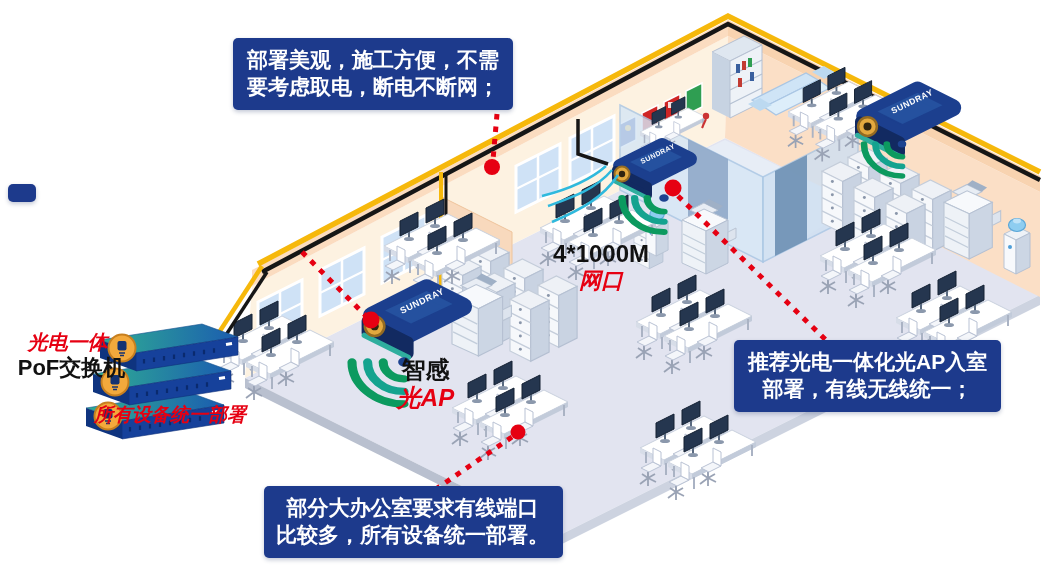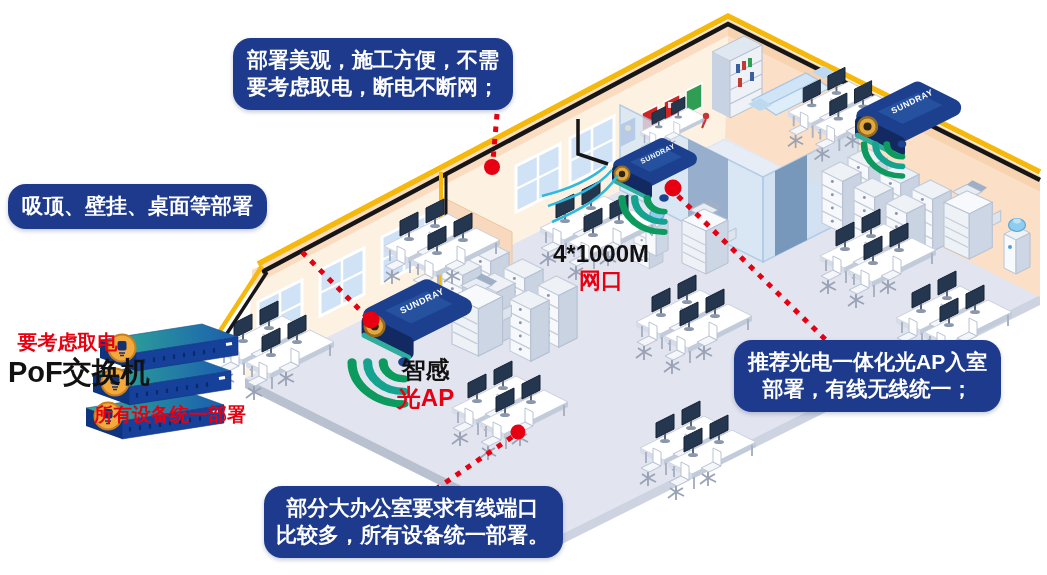--- a/index.html
+++ b/index.html
@@ -8,26 +8,26 @@
     --cable-yellow:#f6b80b;
     --device-navy:#1c3f8e;
     --wifi-green:#0c9a5f;
     --wall-peach:#fbdcc0;
     --floor:#e2e4f0;
   }
   html,body{margin:0;padding:0;background:#fff;}
   #stage{position:relative;width:1047px;height:575px;overflow:hidden;background:#fff;
          font-family:"Liberation Sans",sans-serif;}
   #scene{position:absolute;left:0;top:0;}
-  .co{position:absolute;background:var(--callout-bg);color:#fff;border-radius:18px;
+  .co{position:absolute;background:var(--callout-bg);color:#fff;border-radius:5px;
       padding:9px 14px;font-weight:bold;font-size:21px;line-height:1.28;text-align:center;
       white-space:nowrap;box-shadow:0 2px 4px rgba(20,40,90,.25);}
   .co span{display:block;}
   .lbl{position:absolute;font-weight:bold;text-align:center;line-height:1.18;white-space:nowrap;}
-  .lbl .red{color:var(--accent-red);display:block;}
+  .lbl .red{color:var(--accent-red);display:block;font-style:italic;}
   .lbl .blk{color:#111;display:block;}
   .cable-y{stroke:var(--cable-yellow);fill:none;}
   .cable-k{stroke:#161616;fill:none;}
   .dotline{stroke:var(--accent-red);stroke-width:5;stroke-dasharray:5.5 7;fill:none;}
   .rdot{fill:var(--accent-red);}
   .wallface{fill:#fdf2e1;}
   .wallpeach{fill:var(--wall-peach);}
   .floorface{fill:var(--floor);}
   .apbody{fill:var(--device-navy);stroke:var(--device-navy);}
   svg text{font-family:"Liberation Sans",sans-serif;}
@@ -292,36 +292,35 @@
     <circle class="rdot" cx="518" cy="432" r="7.5"></circle>
   </g>
 </svg>
 
 <div class="co" style="left:233px;top:38px;">
   <span>部署美观，施工方便，不需</span>
   <span>要考虑取电，断电不断网；</span>
 </div>
 
 <div class="co" style="left:8px;top:184px;">
-  <span>吸顶、壁挂、桌面等部署</span>
 </div>
 
 <div class="co" style="left:734px;top:340px;">
   <span>推荐光电一体化光AP入室</span>
   <span>部署，有线无线统一；</span>
 </div>
 
 <div class="co" style="left:264px;top:486px;padding-left:12px;">
   <span>部分大办公室要求有线端口</span>
   <span>比较多，所有设备统一部署。</span>
 </div>
 
 <div class="lbl" style="left:0px;top:331px;width:135px;">
-  <span class="red" style="font-size:20px;">要考虑取电</span>
-  <span class="blk" style="font-size:29px;padding-left:8px;">PoF交换机</span>
+  <span class="red" style="font-size:20px;">光电一体</span>
+  <span class="blk" style="font-size:22px;padding-left:8px;">PoF交换机</span>
 </div>
 
 <div class="lbl" style="left:80px;top:404px;width:180px;">
   <span class="red" style="font-size:19px;">所有设备统一部署</span>
 </div>
 
 <div class="lbl" style="left:536px;top:240px;width:130px;">
   <span class="blk" style="font-size:24px;">4*1000M</span>
   <span class="red" style="font-size:22px;">网口</span>
 </div>

